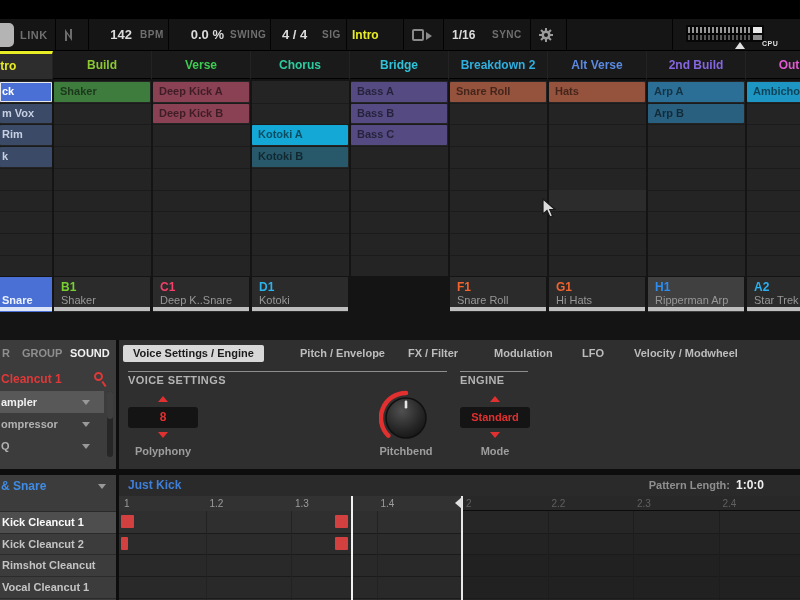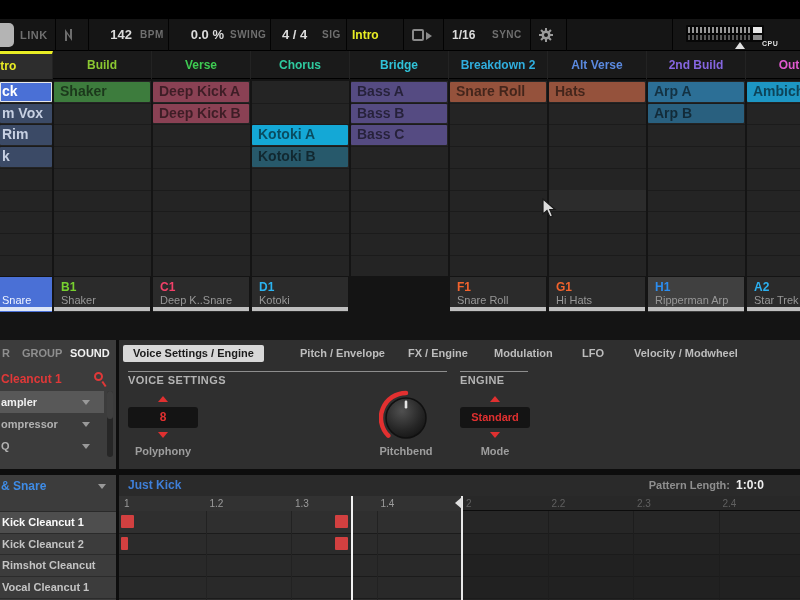--- a/index.html
+++ b/index.html
@@ -13,21 +13,21 @@
   .tb-lab{position:absolute;top:0;height:32px;line-height:32px;font-size:10px;font-weight:bold;color:#6f6f6f;letter-spacing:.5px;}
   .tb-val{position:absolute;top:0;height:32px;line-height:32px;font-size:13px;font-weight:bold;color:#dcdcdc;}
   
   #scenes{position:absolute;left:0;top:32px;width:800px;height:28px;background:#1a1a1a;border-bottom:1px solid #000;}
   .scene-tab{position:absolute;top:0;height:28px;width:99px;border-right:1px solid #232323;}
   .scene-tab.sel{background:#2d2d2d;border-top:3px solid #e9ed25;}
   .scene-label{display:block;width:100%;text-align:center;font-size:12px;font-weight:bold;line-height:25px;white-space:nowrap;overflow:hidden;}
   .scene-tab:not(.sel) .scene-label{line-height:28px;}
   
   #arranger{position:absolute;left:0;top:60px;width:800px;height:261px;background:#141414;}
-  .cell-label{display:block;padding:0 0 0 6px;font-size:14px;font-weight:bold;line-height:19px;white-space:nowrap;overflow:hidden;}
+  .cell-label{display:block;padding:0 0 0 6px;font-size:11px;font-weight:bold;line-height:19px;white-space:nowrap;overflow:hidden;}
   .grp-id{position:absolute;left:7px;top:3px;font-size:12px;font-weight:bold;}
   .grp-name{position:absolute;left:7px;top:17px;right:2px;font-size:11px;color:#989898;white-space:nowrap;overflow:hidden;}
   .grp-strip{position:absolute;left:0;right:0;bottom:1px;height:4px;background:#bfbfbf;}
   
   #lower{position:absolute;left:0;top:321px;width:800px;height:279px;background:#2f2f2f;}
   #left-panel{position:absolute;left:0;top:0;width:116px;height:279px;background:#3c3c3c;}
   #v-divider{position:absolute;left:116px;top:0;width:3px;height:279px;background:#0d0d0d;z-index:6;}
   .lvl-tab{position:absolute;top:0;height:27px;line-height:27px;font-size:11px;font-weight:bold;color:#8f8f8f;}
   .ctl-tab{position:absolute;top:5px;height:17px;line-height:17px;font-size:11px;font-weight:bold;color:#bdbdbd;white-space:nowrap;}
   .ctl-tab.sel{background:#d8d8d8;color:#1a1a1a;border-radius:2px;padding:0 10px;}
@@ -195,21 +195,21 @@
       <div style="position: absolute; left: 648px; top: 3px; width: 96px; height: 19.5px; background: rgb(44, 111, 150); border-radius: 1px;">
         <span class="cell-label" style="color: rgba(0, 0, 0, 0.55);">Arp A</span>
       </div>
       <div style="position: absolute; left: 648px; top: 24.7px; width: 96px; height: 19.5px; background: rgb(41, 96, 127); border-radius: 1px;">
         <span class="cell-label" style="color: rgba(0, 0, 0, 0.55);">Arp B</span>
       </div>
       <div style="position: absolute; left: 747px; top: 3px; width: 96px; height: 19.5px; background: rgb(29, 150, 195); border-radius: 1px;">
         <span class="cell-label" style="color: rgba(0, 0, 0, 0.55);">Ambichor</span>
       </div>
       <div style="position: absolute; left: 0px; top: 197.5px; width: 52px; height: 35px; background: rgb(74, 112, 214);">
-        <span class="grp-name" style="color: rgb(237, 242, 255); font-weight: normal; left: 2px;">Snare</span>
+        <span class="grp-name" style="color: rgb(237, 242, 255); font-weight: bold; left: 2px;">Snare</span>
         <div class="grp-strip" style="background: rgb(221, 230, 248);"></div>
       </div>
       <div style="position: absolute; left: 54px; top: 197.5px; width: 96px; height: 35px; background: rgb(43, 43, 43);">
         <span class="grp-id" style="color: rgb(119, 208, 47);">B1</span>
         <span class="grp-name">Shaker</span>
         <div class="grp-strip"></div>
       </div>
       <div style="position: absolute; left: 153px; top: 197.5px; width: 96px; height: 35px; background: rgb(43, 43, 43);">
         <span class="grp-id" style="color: rgb(242, 64, 105);">C1</span>
         <span class="grp-name">Deep K..Snare</span>
@@ -269,21 +269,21 @@
           <div class="snd-row" style="position: absolute; left: 0px; top: 193.7px; height: 21.7px;">Kick Cleancut 2</div>
           <div class="snd-row" style="position: absolute; left: 0px; top: 215.4px; height: 21.7px;">Rimshot Cleancut</div>
           <div class="snd-row" style="position: absolute; left: 0px; top: 237.1px; height: 21.7px;">Vocal Cleancut 1</div>
           <div class="snd-row" style="position: absolute; left: 0px; top: 258.8px; height: 21.7px;">Sound 5</div>
         </div>
     </div>
 
     <div id="ctl-tabs">
         <div class="ctl-tab sel" style="position: absolute; left: 123px;">Voice Settings / Engine</div>
         <div class="ctl-tab" style="position: absolute; left: 300px;">Pitch / Envelope</div>
-        <div class="ctl-tab" style="position: absolute; left: 408px;">FX / Engine</div>
+        <div class="ctl-tab" style="position: absolute; left: 408px;">FX / Filter</div>
         <div class="ctl-tab" style="position: absolute; left: 494px;">Modulation</div>
         <div class="ctl-tab" style="position: absolute; left: 582px;">LFO</div>
         <div class="ctl-tab" style="position: absolute; left: 634px;">Velocity / Modwheel</div>
       </div>
 
     <div class="sec-line" style="left:128px;width:319px;"></div>
     <span class="sec-title" style="left:128px;">VOICE SETTINGS</span>
     <div class="sec-line" style="left:460px;width:68px;"></div>
     <span class="sec-title" style="left:460px;">ENGINE</span>
 

